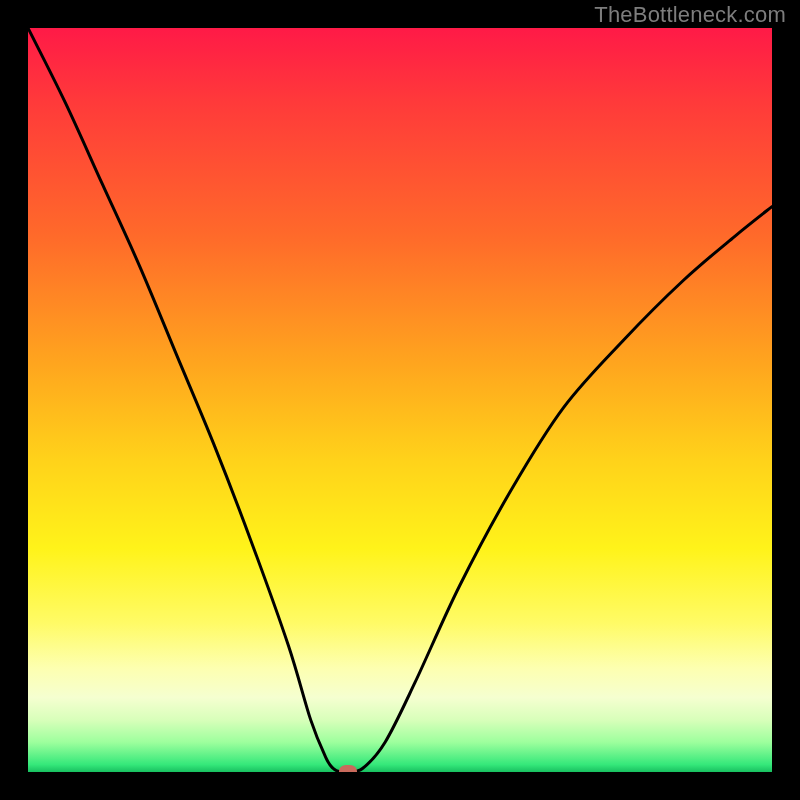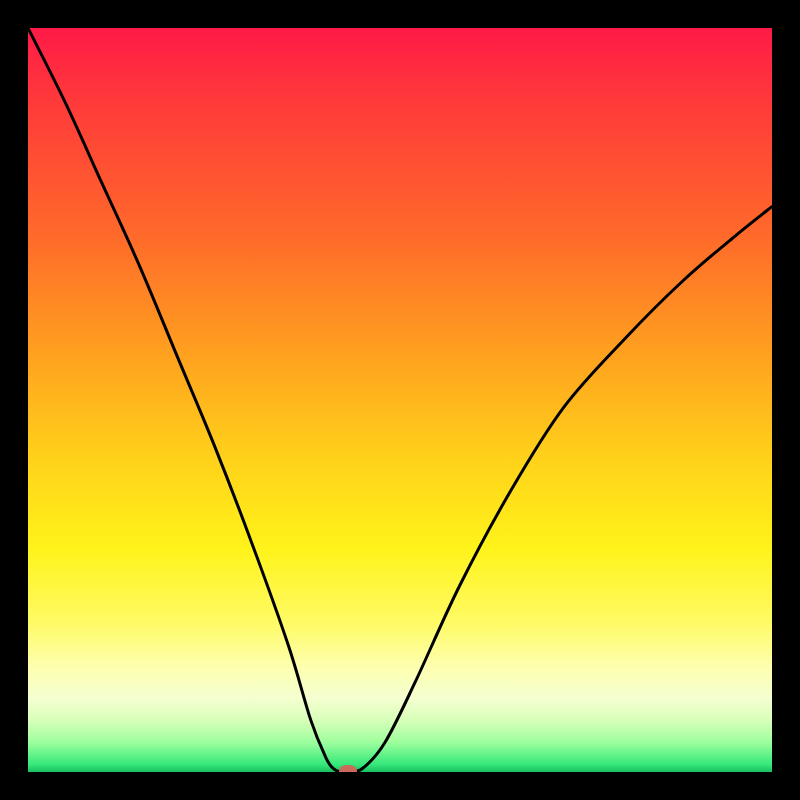--- a/index.html
+++ b/index.html
@@ -82,20 +82,21 @@
     background: #c96a5c;
     border-radius: 7px / 6px;
     z-index: 4;
     transform: translate(-50%, -50%);
   }
 </style>
 </head>
 <body>
 
 <div class="frame">
+  <div class="watermark">TheBottleneck.com</div>
 
   <div class="plot">
     <div class="gradient"></div>
 
     <svg class="curve-svg" viewBox="0 0 744 744" preserveAspectRatio="none">
       <path class="curve-path" d="M 0.0 0.0 C 6.2 12.4, 24.8 48.4, 37.2 74.4 C 49.6 100.4, 62.0 129.0, 74.4 156.2 C 86.8 183.5, 99.2 209.6, 111.6 238.1 C 124.0 266.6, 136.4 297.6, 148.8 327.4 C 161.2 357.1, 173.6 385.6, 186.0 416.6 C 198.4 447.6, 210.8 479.9, 223.2 513.4 C 235.6 546.8, 250.5 587.8, 260.4 617.5 C 270.3 647.3, 276.5 673.3, 282.7 691.9 C 288.9 710.5, 293.9 721.1, 297.6 729.1 C 301.3 737.2, 302.6 737.8, 305.0 740.3 C 307.5 742.8, 310.0 743.4, 312.5 744.0 C 315.0 744.6, 316.2 744.6, 319.9 744.0 C 323.6 743.4, 328.6 745.2, 334.8 740.3 C 341.0 735.3, 348.4 728.5, 357.1 714.2 C 365.8 700.0, 374.5 680.8, 386.9 654.7 C 399.3 628.7, 415.4 590.2, 431.5 558.0 C 447.6 525.8, 466.2 491.0, 483.6 461.3 C 501.0 431.5, 517.1 404.2, 535.7 379.4 C 554.3 354.6, 575.4 333.6, 595.2 312.5 C 615.0 291.4, 636.1 270.3, 654.7 253.0 C 673.3 235.6, 691.9 220.7, 706.8 208.3 C 721.7 195.9, 737.8 183.5, 744.0 178.6"></path>
     </svg>
 
     <div class="marker" style="left: 319.92px; top: 744px;"></div>
   </div>

